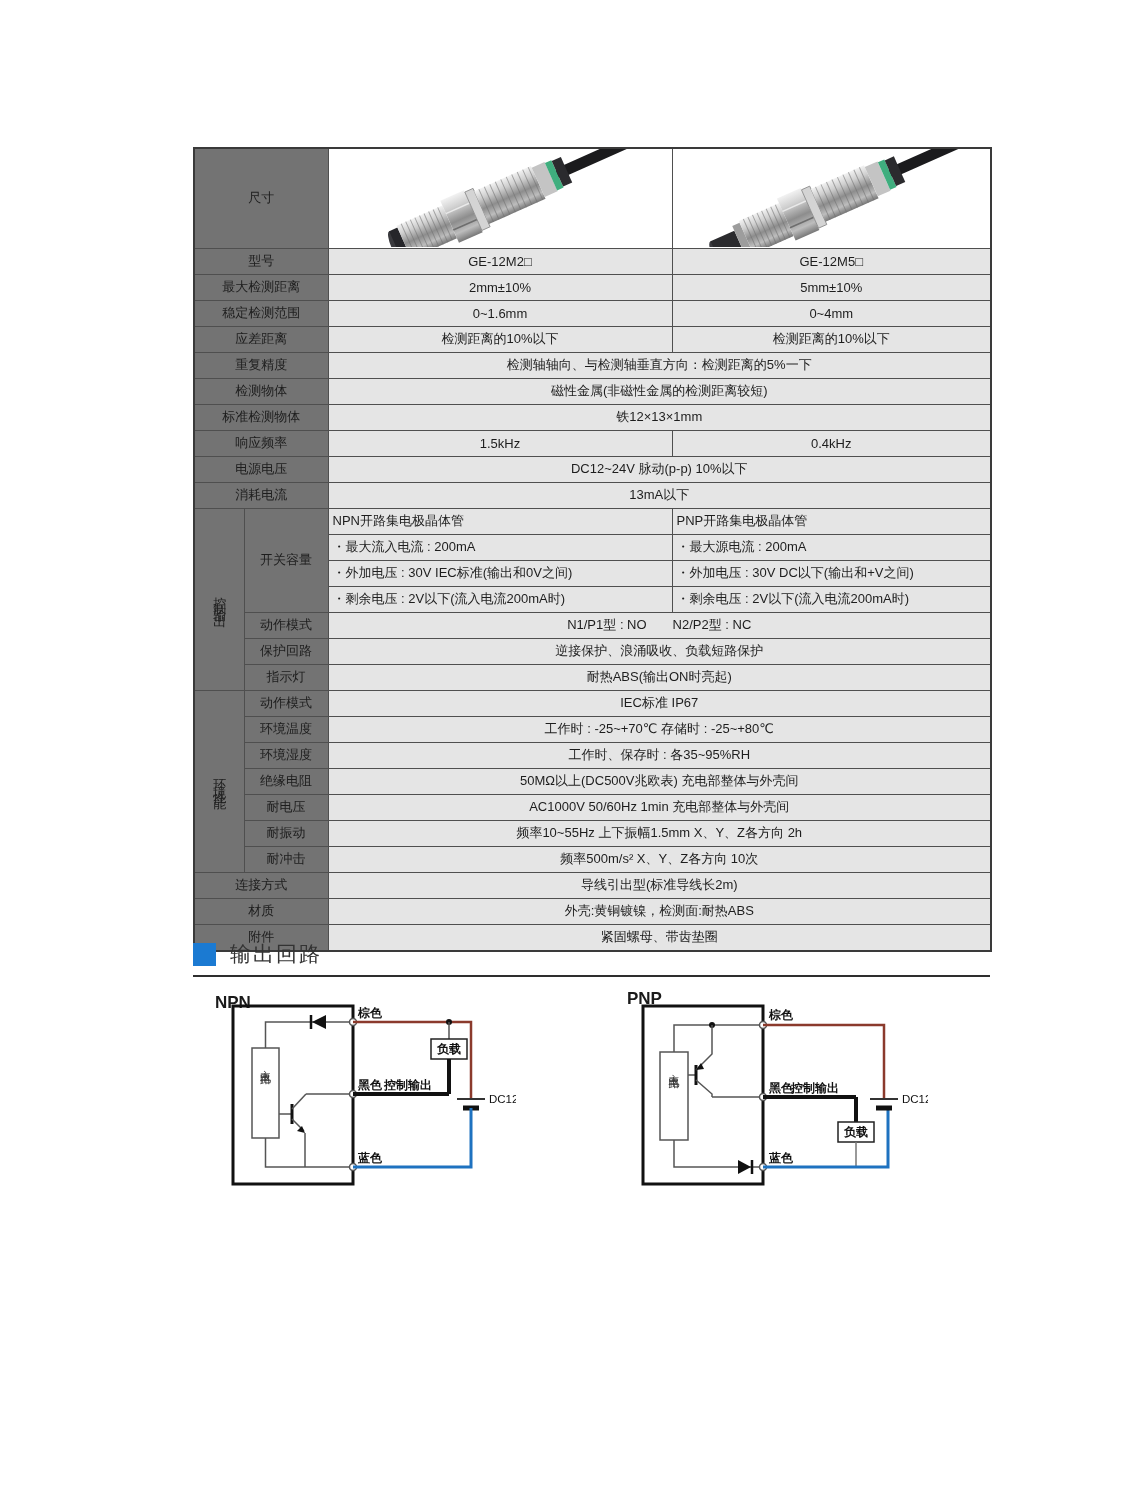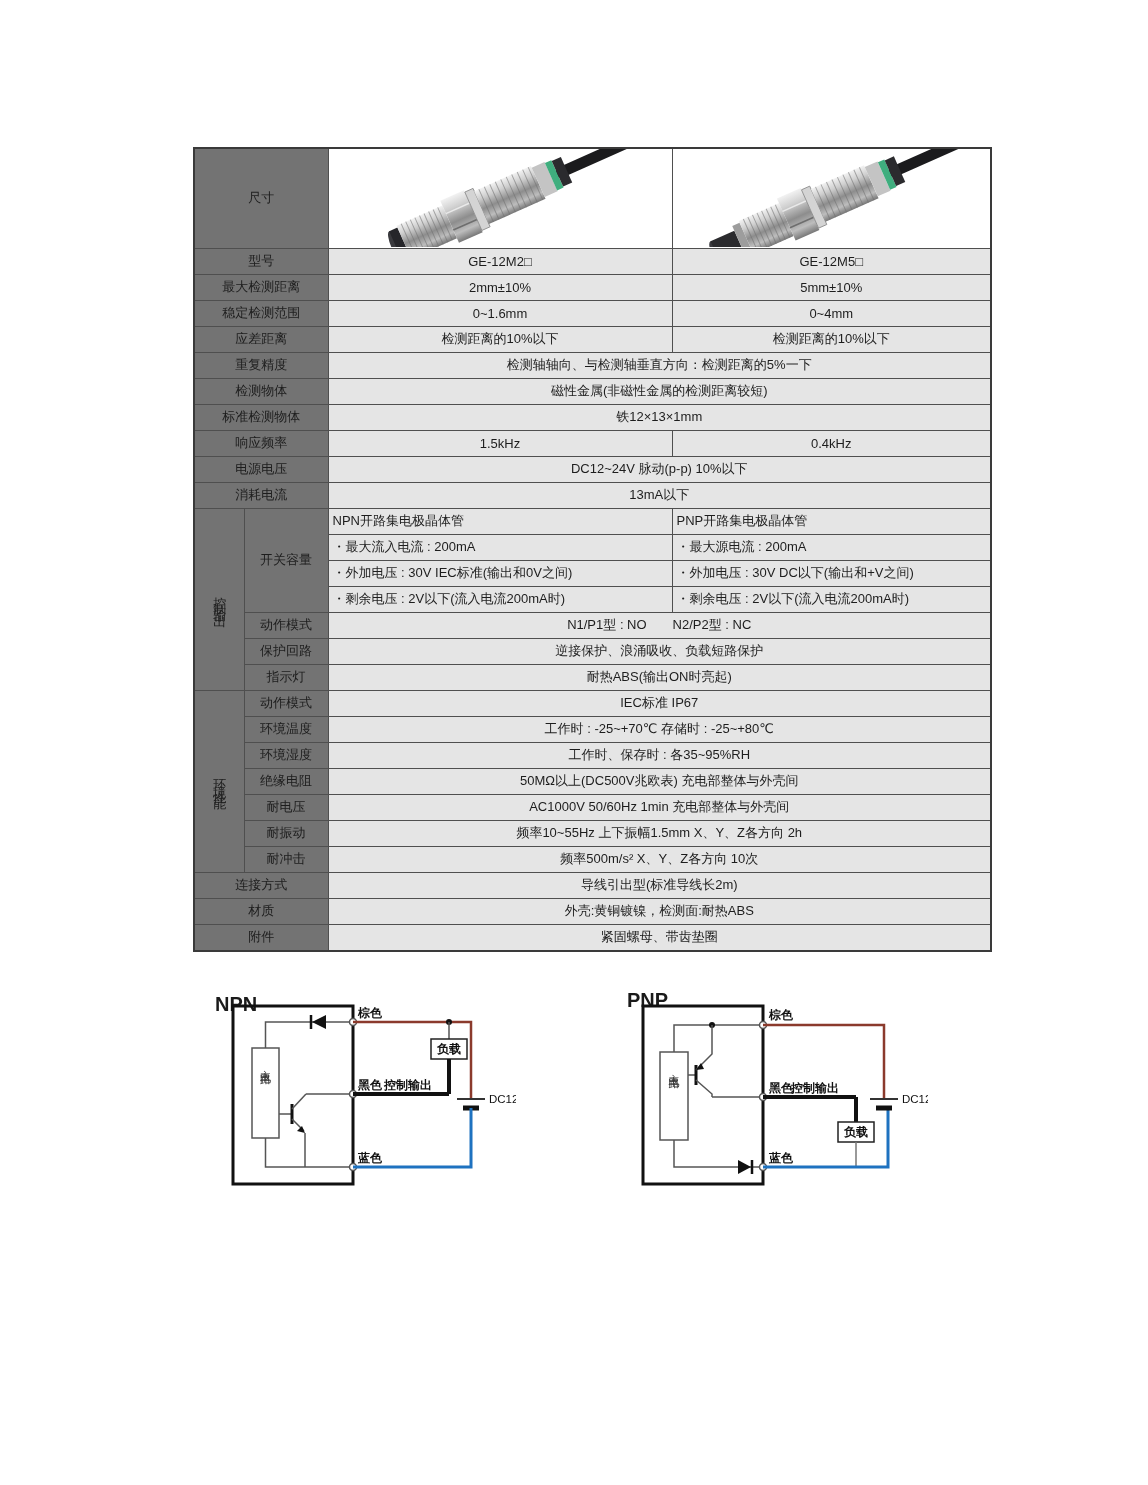--- a/index.html
+++ b/index.html
@@ -15,21 +15,21 @@
   td.left{text-align:left;padding-left:8px;}
   tr.r-img{height:100px;}
   td.img-cell{padding:0;background:#fff;}
   .imgwrap{width:100%;height:98px;overflow:hidden;position:relative;}
   .vtext{writing-mode:vertical-rl;text-orientation:upright;letter-spacing:6px;font-size:13px;}
   
   .section-header{position:absolute;left:193px;top:933px;width:797px;height:42px;
                   display:flex;align-items:center;gap:14px;border-bottom:2px solid #2e2e2e;}
   .section-title{font-size:21px;color:#333;letter-spacing:2px;}
   
-  .circ-title{position:absolute;font-size:20px;font-weight:bold;color:#1a1a1a;}
+  .circ-title{position:absolute;font-size:17px;font-weight:bold;color:#1a1a1a;}
   svg text{font-family:"Liberation Sans","DejaVu Sans",sans-serif;}
   .wlabel{font-size:12px;font-weight:bold;fill:#111;}
   .plabel{font-size:11.5px;fill:#111;}
   .mlabel{font-size:11px;fill:#333;writing-mode:vertical-rl;text-orientation:upright;letter-spacing:2px;}
 </style>
 </head>
 <body>
 
 <div class="page">
 
@@ -259,20 +259,26 @@
       <td colspan="2" class="lbl">材质</td>
       <td colspan="2" class="val">外壳:黄铜镀镍，检测面:耐热ABS</td>
     </tr>
     <tr>
       <td colspan="2" class="lbl">附件</td>
       <td colspan="2" class="val">紧固螺母、带齿垫圈</td>
     </tr>
   </tbody>
     </table>
 
+  <div class="section-header">
+    <svg width="23" height="23">
+      <rect x="0" y="0" width="23" height="23" fill="#1b7ad2"></rect>
+    </svg>
+    <span class="section-title">输出回路</span>
+  </div>
 
   <div class="circ-title" style="left:215px;top:993px;">NPN</div>
   <div class="circ-title" style="left:627px;top:989px;">PNP</div>
 
   <svg style="position:absolute;left:226px;top:1002px;" width="290" height="190" viewBox="0 0 290 190">
     <g>
       <rect x="7" y="4" width="120" height="178" fill="none" stroke="#111" stroke-width="3"></rect>
       <rect x="26" y="46" width="27" height="90" fill="#fff" stroke="#555" stroke-width="1.5"></rect>
       <text class="mlabel" x="39.5" y="62" text-anchor="middle">主电路</text>
       <path d="M39.5 46 V20 H127" stroke="#555" stroke-width="1.5" fill="none"></path>

